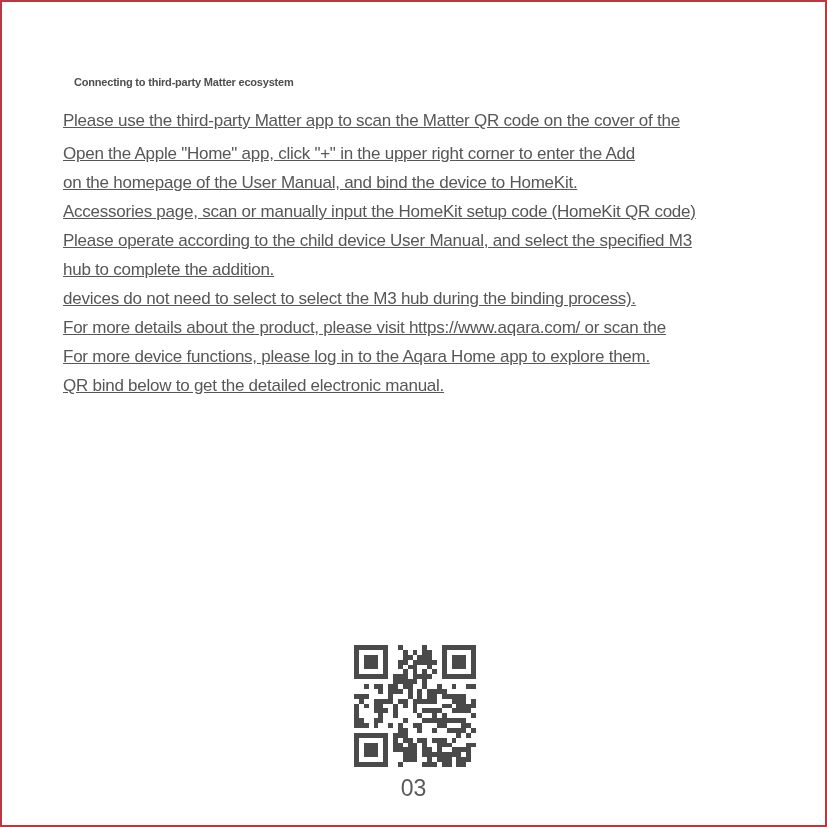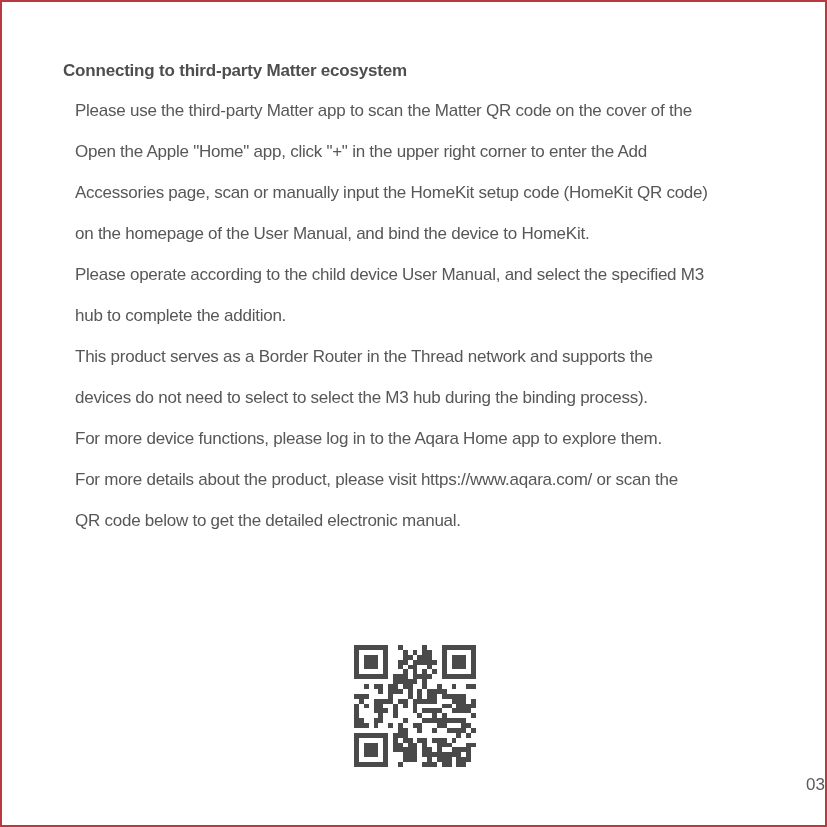--- a/index.html
+++ b/index.html
@@ -10,55 +10,54 @@
       border: 2px solid #b83a40;
       background: #ffffff;
       font-family: "Liberation Sans", "DejaVu Sans", sans-serif;
       color: #545454;
     }
     .content {
       position: absolute;
       left: 61px; top: 56px;
       width: 700px;
     }
-    .h { font-weight: bold; font-size: 17px; color: #4e4e4e; letter-spacing: -0.2px; line-height: 26px; margin: 0; }
-    .p { font-size: 17px; line-height: 29px; margin: 12px; letter-spacing: -0.25px; color: #575757; }
+    .h { font-weight: bold; font-size: 11px; color: #4e4e4e; letter-spacing: -0.2px; line-height: 26px; margin: 11px; }
+    .p { font-size: 17px; line-height: 29px; margin: 0; letter-spacing: -0.25px; color: #575757; text-decoration: underline; }
     .gap6 { margin-top: 4px; }
     .gap8 { margin-top: 6px; }
     .qr-wrap {
       position: absolute;
       left: 352px; top: 643px;
       width: 122px; height: 122px;
     }
     .page-num {
       position: absolute;
       left: 0; width: 823px; top: 773px;
-      text-align: right;
-      font-size: 17px; color: #5a5a5a;
+      text-align: center;
+      font-size: 23px; color: #5a5a5a;
     }
   </style>
 </head>
 <body>
 
 <div class="page">
   <div class="content">
     <p class="h">Connecting to third-party Matter ecosystem</p>
     <p class="p">Please use the third-party Matter app to scan the Matter QR code on the cover of the</p>
     <p class="p gap6">Open the Apple "Home" app, click "+" in the upper right corner to enter the Add</p>
+    <p class="p">on the homepage of the User Manual, and bind the device to HomeKit.</p>
     <p class="p">Accessories page, scan or manually input the HomeKit setup code (HomeKit QR code)</p>
-    <p class="p">on the homepage of the User Manual, and bind the device to HomeKit.</p>
 
     <p class="p">Please operate according to the child device User Manual, and select the specified M3</p>
     <p class="p">hub to complete the addition.</p>
-    <p class="p">This product serves as a Border Router in the Thread network and supports the</p>
     <p class="p">devices do not need to select to select the M3 hub during the binding process).</p>
 
+    <p class="p">For more details about the product, please visit https://www.aqara.com/ or scan the</p>
     <p class="p">For more device functions, please log in to the Aqara Home app to explore them.</p>
-    <p class="p">For more details about the product, please visit https://www.aqara.com/ or scan the</p>
-    <p class="p">QR code below to get the detailed electronic manual.</p>
+    <p class="p">QR bind below to get the detailed electronic manual.</p>
   </div>
 
   <div class="qr-wrap">
     <svg id="qr" width="122" height="122" viewBox="0 0 25 25" shape-rendering="crispEdges">
         <rect x="0" y="0" width="7" height="1" fill="#4a4a4a"></rect>
         <rect x="0" y="6" width="7" height="1" fill="#4a4a4a"></rect>
         <rect x="0" y="0" width="1" height="7" fill="#4a4a4a"></rect>
         <rect x="6" y="0" width="1" height="7" fill="#4a4a4a"></rect>
         <rect x="2" y="2" width="3" height="3" fill="#4a4a4a"></rect>
         <rect x="18" y="0" width="7" height="1" fill="#4a4a4a"></rect>

